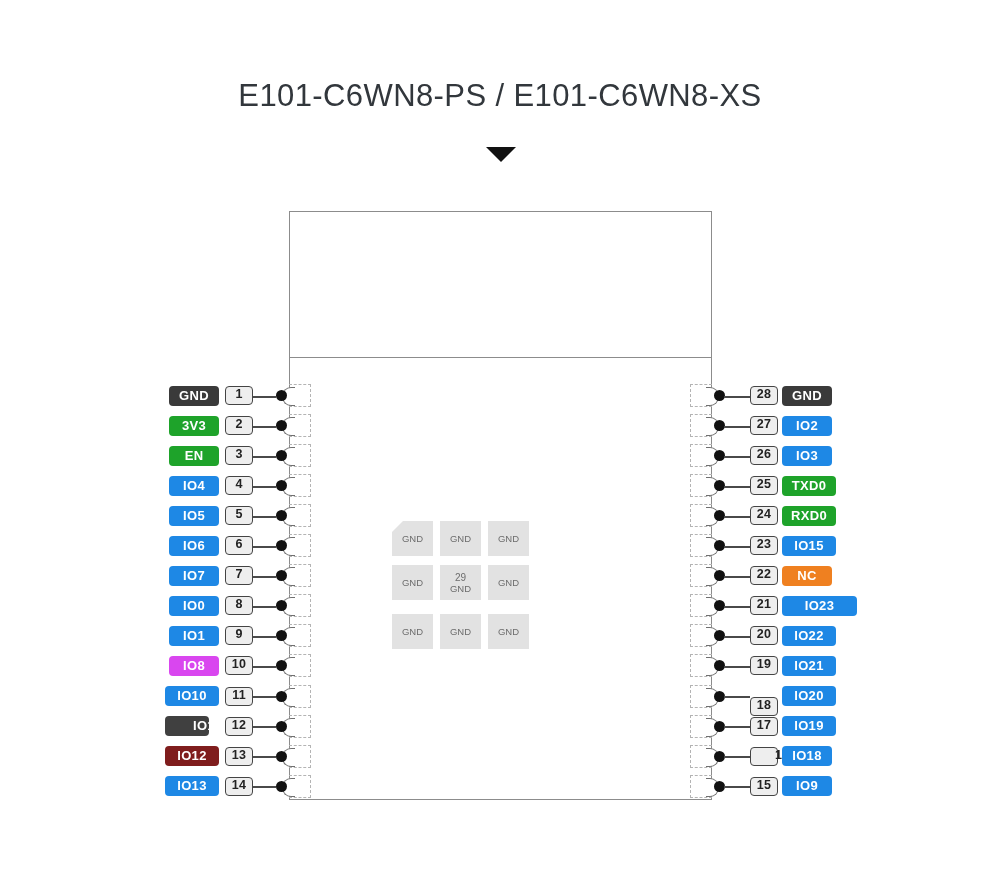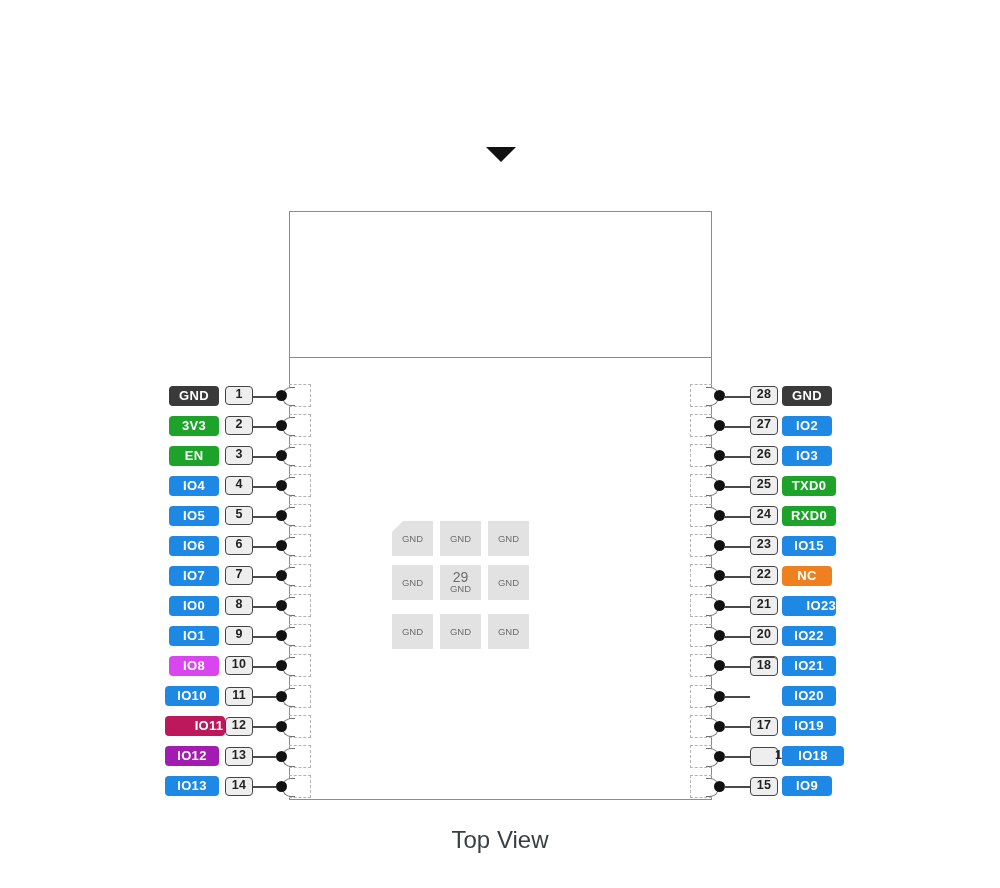--- a/index.html
+++ b/index.html
@@ -132,36 +132,37 @@
     text-align:center;
     line-height:11px;
     display:flex;
     flex-direction:column;
     align-items:center;
     justify-content:center;
   }
   .gndpad.chamfer{
     clip-path:polygon(11px 0, 100% 0, 100% 100%, 0 100%, 0 11px);
   }
-  .gndpad .num{font-size:14px;}
+  .gndpad .num{font-size:10px;}
 
   
   #caption{
     position:absolute;left:0;top:826px;width:1000px;
     text-align:center;
     font-size:24px;
     color:#3a3f44;
     font-weight:400;
   }
 </style>
 </head>
 <body>
 
 <div class="stage">
 
+  <div id="title">E101-C6WN8-PS / E101-C6WN8-XS</div>
   <div id="arrow"></div>
 
   <div id="module"></div>
   <div id="keepout-divider"></div>
 
   <div id="center-pads">
       <div class="gndpad chamfer" style="left: 392px; top: 521px;">
         <span>GND</span>
       </div>
       <div class="gndpad" style="left: 440px; top: 521px;">
@@ -268,28 +269,28 @@
       <div class="dot" style="left: 276px; top: 690.5px;"></div>
       <div class="lead" style="left: 251px; top: 696px; width: 25px;"></div>
       <div class="pinnum" style="left: 225px; top: 686.5px;">11</div>
       <div class="chip" style="width: 54px; left: 165px; top: 686px; background: rgb(30, 136, 229);">IO10</div>
       <div class="pad left" style="left: 289px; top: 714.55px;">
         <div class="notch left"></div>
       </div>
       <div class="dot" style="left: 276px; top: 720.55px;"></div>
       <div class="lead" style="left: 251px; top: 726.05px; width: 25px;"></div>
       <div class="pinnum" style="left: 225px; top: 716.55px;">12</div>
-      <div class="chip" style="width: 60px; left: 165px; top: 716.05px; background: #be185d; padding-left: 28px;">IO11</div>
+      <div class="chip" style="width: 44px; left: 165px; top: 716.05px; background: #404040; padding-left: 28px;">IO11</div>
       <div class="pad left" style="left: 289px; top: 744.6px;">
         <div class="notch left"></div>
       </div>
       <div class="dot" style="left: 276px; top: 750.6px;"></div>
       <div class="lead" style="left: 251px; top: 756.1px; width: 25px;"></div>
       <div class="pinnum" style="left: 225px; top: 746.6px;">13</div>
-      <div class="chip" style="width: 54px; left: 165px; top: 746.1px; background: #a21caf;">IO12</div>
+      <div class="chip" style="width: 54px; left: 165px; top: 746.1px; background: #7f1d1d;">IO12</div>
       <div class="pad left" style="left: 289px; top: 774.65px;">
         <div class="notch left"></div>
       </div>
       <div class="dot" style="left: 276px; top: 780.65px;"></div>
       <div class="lead" style="left: 251px; top: 786.15px; width: 25px;"></div>
       <div class="pinnum" style="left: 225px; top: 776.65px;">14</div>
       <div class="chip" style="width: 54px; left: 165px; top: 776.15px; background: rgb(30, 136, 229);">IO13</div>
     </div>
   <div id="right-pins">
       <div class="pad right" style="left: 690px; top: 384px;">
@@ -340,60 +341,59 @@
       <div class="dot" style="left: 714px; top: 570.3px;"></div>
       <div class="lead" style="left: 724px; top: 575.8px; width: 26px;"></div>
       <div class="pinnum" style="left: 750px; top: 566.3px;">22</div>
       <div class="chip" style="width: 50px; left: 782px; top: 565.8px; background: rgb(239, 128, 32);">NC</div>
       <div class="pad right" style="left: 690px; top: 594.35px;">
         <div class="notch right"></div>
       </div>
       <div class="dot" style="left: 714px; top: 600.35px;"></div>
       <div class="lead" style="left: 724px; top: 605.85px; width: 26px;"></div>
       <div class="pinnum" style="left: 750px; top: 596.35px;">21</div>
-      <div class="chip" style="width: 54px; left: 782px; top: 595.85px; background: rgb(30, 136, 229); text-align: right;">IO23</div>
+      <div class="chip" style="width: 75px; left: 782px; top: 595.85px; background: rgb(30, 136, 229);">IO23</div>
       <div class="pad right" style="left: 690px; top: 624.4px;">
         <div class="notch right"></div>
       </div>
       <div class="dot" style="left: 714px; top: 630.4px;"></div>
       <div class="lead" style="left: 724px; top: 635.9px; width: 26px;"></div>
       <div class="pinnum" style="left: 750px; top: 626.4px;">20</div>
       <div class="chip" style="width: 54px; left: 782px; top: 625.9px; background: rgb(30, 136, 229);">IO22</div>
       <div class="pad right" style="left: 690px; top: 654.45px;">
         <div class="notch right"></div>
       </div>
       <div class="dot" style="left: 714px; top: 660.45px;"></div>
       <div class="lead" style="left: 724px; top: 665.95px; width: 26px;"></div>
       <div class="pinnum" style="left: 750px; top: 656.45px;">19</div>
       <div class="chip" style="width: 54px; left: 782px; top: 655.95px; background: rgb(30, 136, 229);">IO21</div>
       <div class="pad right" style="left: 690px; top: 684.5px;">
         <div class="notch right"></div>
       </div>
       <div class="dot" style="left: 714px; top: 690.5px;"></div>
       <div class="lead" style="left: 724px; top: 696px; width: 26px;"></div>
-      <div class="pinnum" style="left: 750px; top: 657px;">18</div>
+      <div class="pinnum" style="left: 750px; top: 697px;">18</div>
       <div class="chip" style="width: 54px; left: 782px; top: 686px; background: rgb(30, 136, 229);">IO20</div>
       <div class="pad right" style="left: 690px; top: 714.55px;">
         <div class="notch right"></div>
       </div>
       <div class="dot" style="left: 714px; top: 720.55px;"></div>
       <div class="lead" style="left: 724px; top: 726.05px; width: 26px;"></div>
       <div class="pinnum" style="left: 750px; top: 716.55px;">17</div>
       <div class="chip" style="width: 54px; left: 782px; top: 716.05px; background: rgb(30, 136, 229);">IO19</div>
       <div class="pad right" style="left: 690px; top: 744.6px;">
         <div class="notch right"></div>
       </div>
       <div class="dot" style="left: 714px; top: 750.6px;"></div>
       <div class="lead" style="left: 724px; top: 756.1px; width: 26px;"></div>
       <div class="pinnum" style="left: 750px; top: 746.6px; padding-left: 24px;">16</div>
-      <div class="chip" style="width: 62px; left: 782px; top: 746.1px; background: rgb(30, 136, 229);">IO18</div>
+      <div class="chip" style="width: 50px; left: 782px; top: 746.1px; background: rgb(30, 136, 229);">IO18</div>
       <div class="pad right" style="left: 690px; top: 774.65px;">
         <div class="notch right"></div>
       </div>
       <div class="dot" style="left: 714px; top: 780.65px;"></div>
       <div class="lead" style="left: 724px; top: 786.15px; width: 26px;"></div>
       <div class="pinnum" style="left: 750px; top: 776.65px;">15</div>
       <div class="chip" style="width: 50px; left: 782px; top: 776.15px; background: rgb(30, 136, 229);">IO9</div>
     </div>
 
-  <div id="caption">Top View</div>
 
 </div>
 
 </body></html>

